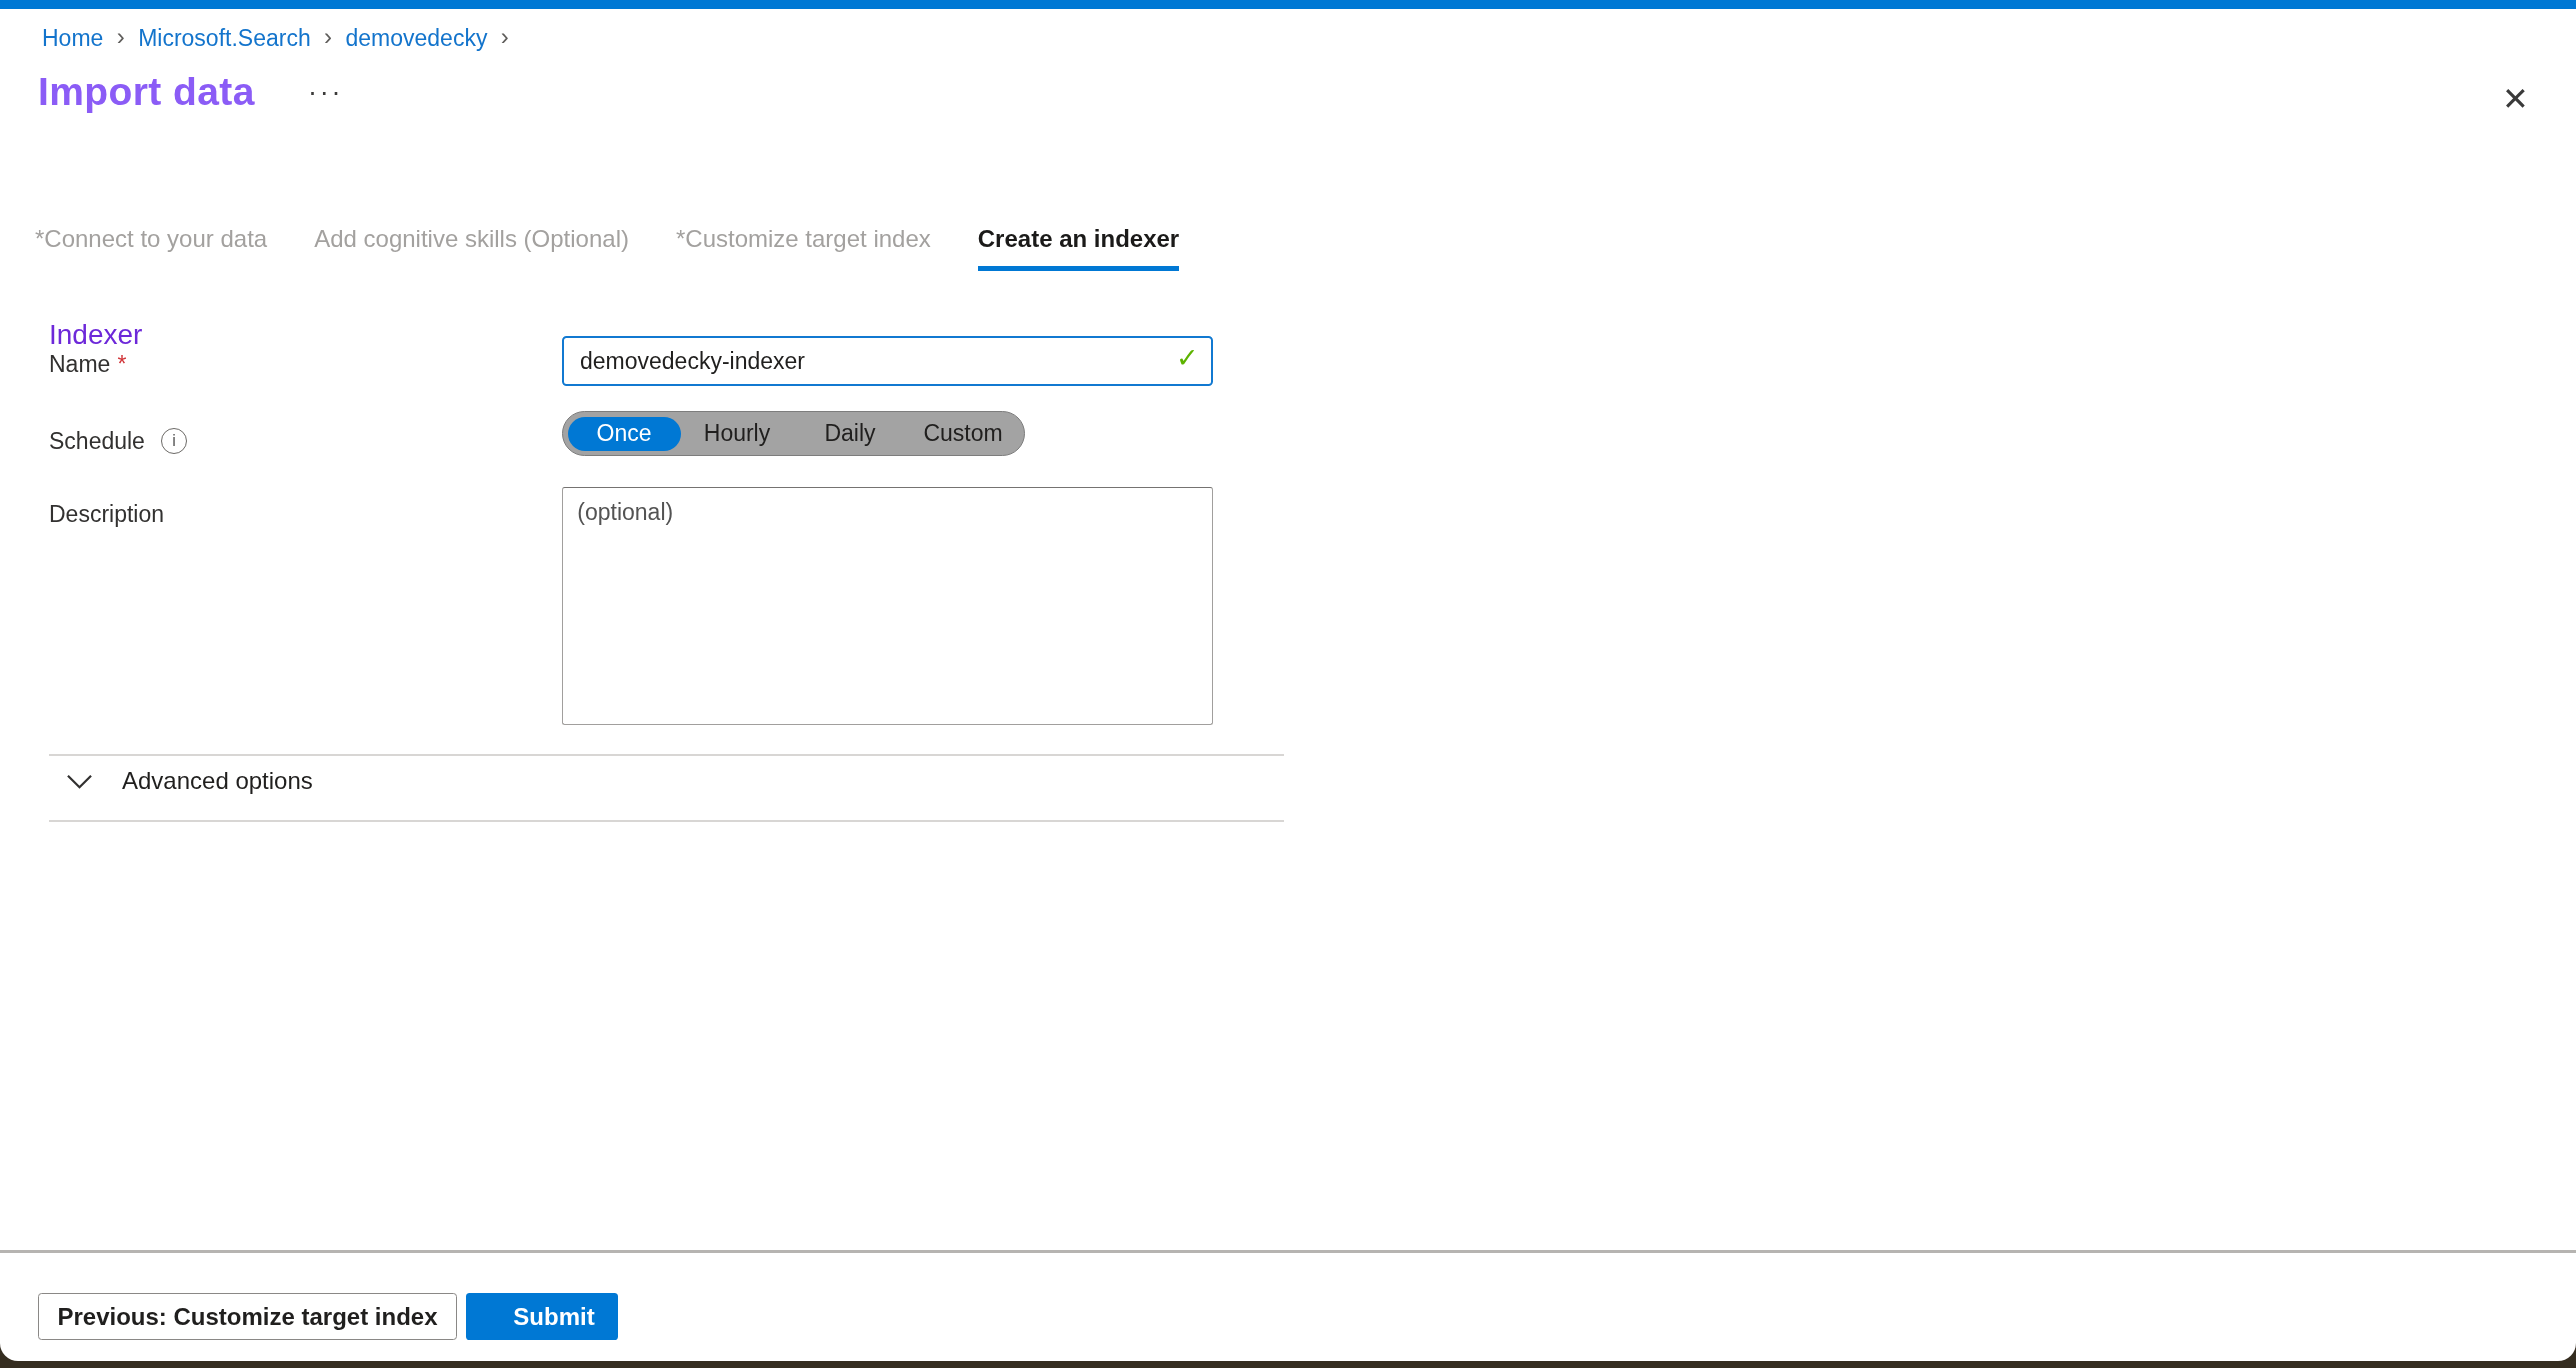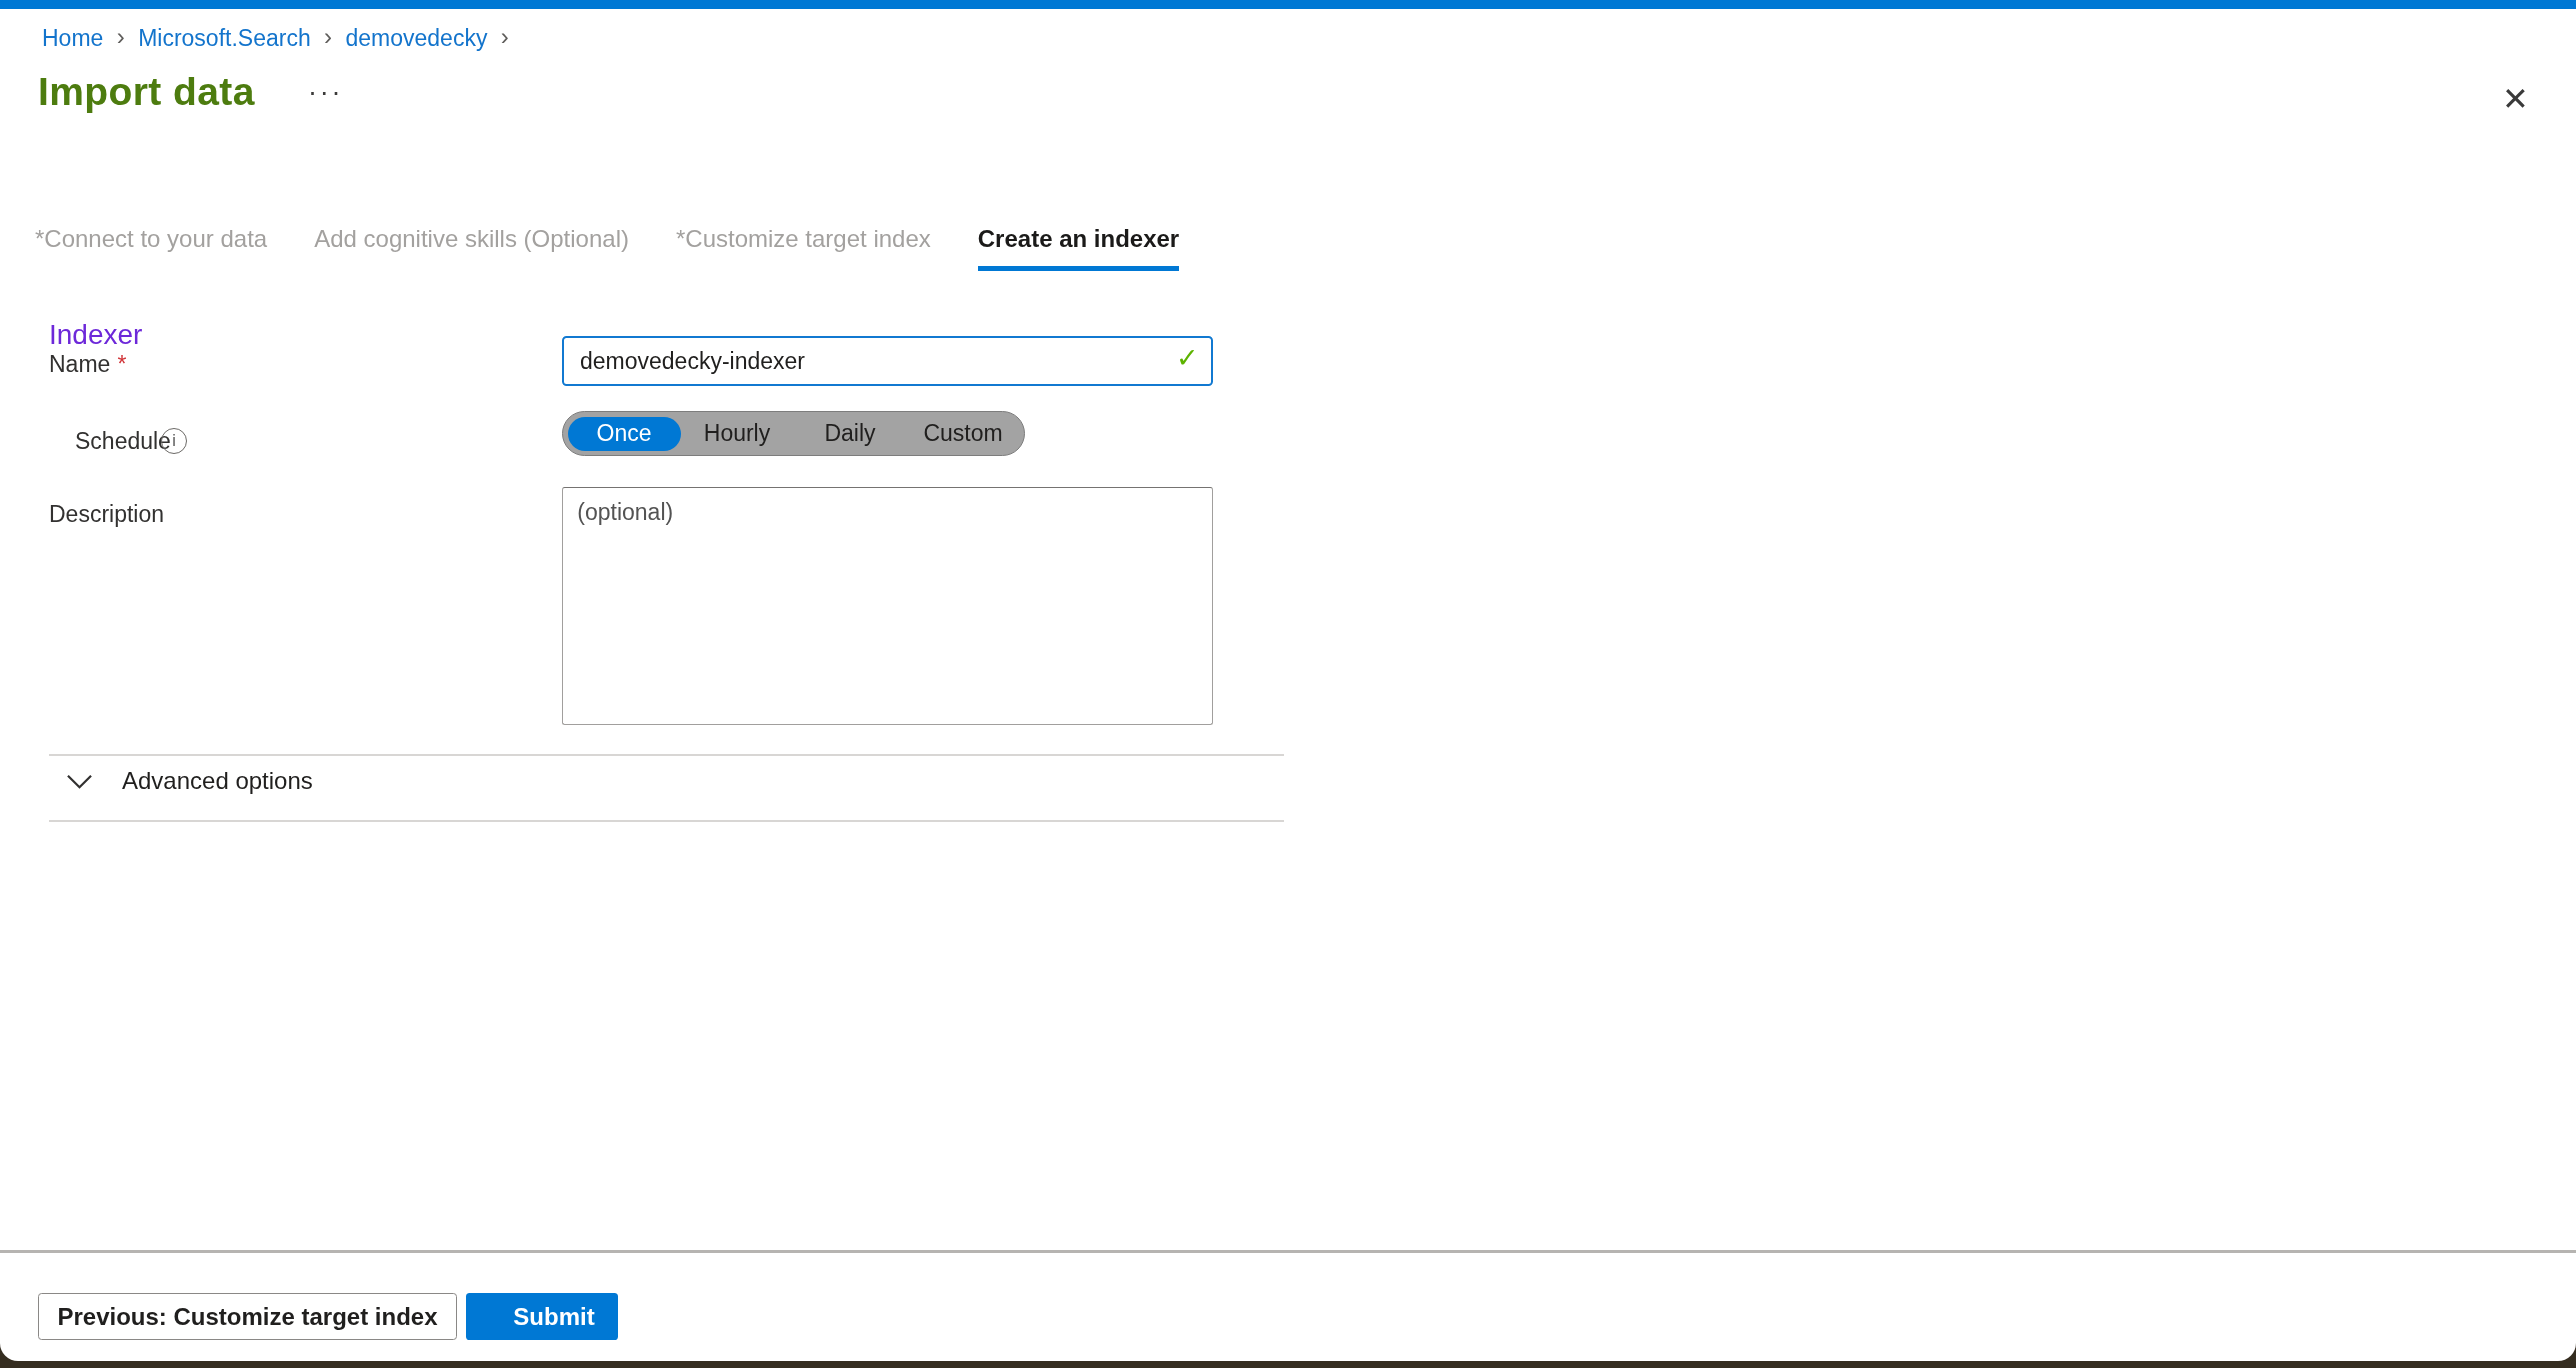--- a/index.html
+++ b/index.html
@@ -23,21 +23,21 @@
   
   .breadcrumb {
     position:absolute; left:42px; top:23px;
     font-size:23px; display:flex; align-items:center; gap:13.4px;
   }
   .crumb { color:#1374cc; cursor:pointer; }
   .crumb-sep { color:#5f5d5b; font-size:24px; padding-bottom:2.7px; }
   
   .page-title {
     position:absolute; left:38px; top:70px;
-    font-size:39px; font-weight:700; color:#4d7c0f; letter-spacing:0.4px;
+    font-size:39px; font-weight:700; color:#8b5cf6; letter-spacing:0.4px;
   }
   .more-btn {
     position:absolute; left:308px; top:77px;
     font-size:27px; color:#3b3a39; letter-spacing:2.7px; cursor:pointer;
   }
   .close-btn {
     position:absolute; left:2494px; top:77px; width:43px; height:43px;
     font-size:32px; color:#3a3a3a; font-weight:300;
     display:flex; align-items:center; justify-content:center; cursor:pointer;
   }
@@ -154,21 +154,21 @@
   <div class="section-heading">Indexer</div>
 
   <div class="label" style="top:351px;">
     <span>Name</span><span class="required">*</span>
   </div>
   <div class="name-input-wrap">
     <input class="name-input" type="text" value="demovedecky-indexer" style="">
     <span class="valid-check">✓</span>
   </div>
 
-  <div class="label" style="top:428px;margin-left:26px;">Schedule</div>
+  <div class="label" style="top:428px;">Schedule</div>
   <i class="info-icon">i</i>
   <div class="segmented">
     <div class="seg-selected">Once</div>
     <div class="seg-option">Hourly</div>
     <div class="seg-option">Daily</div>
     <div class="seg-option">Custom</div>
   </div>
 
   <div class="label" style="top:501px;">Description</div>
   <textarea class="description-box" placeholder="(optional)" style=""></textarea>

